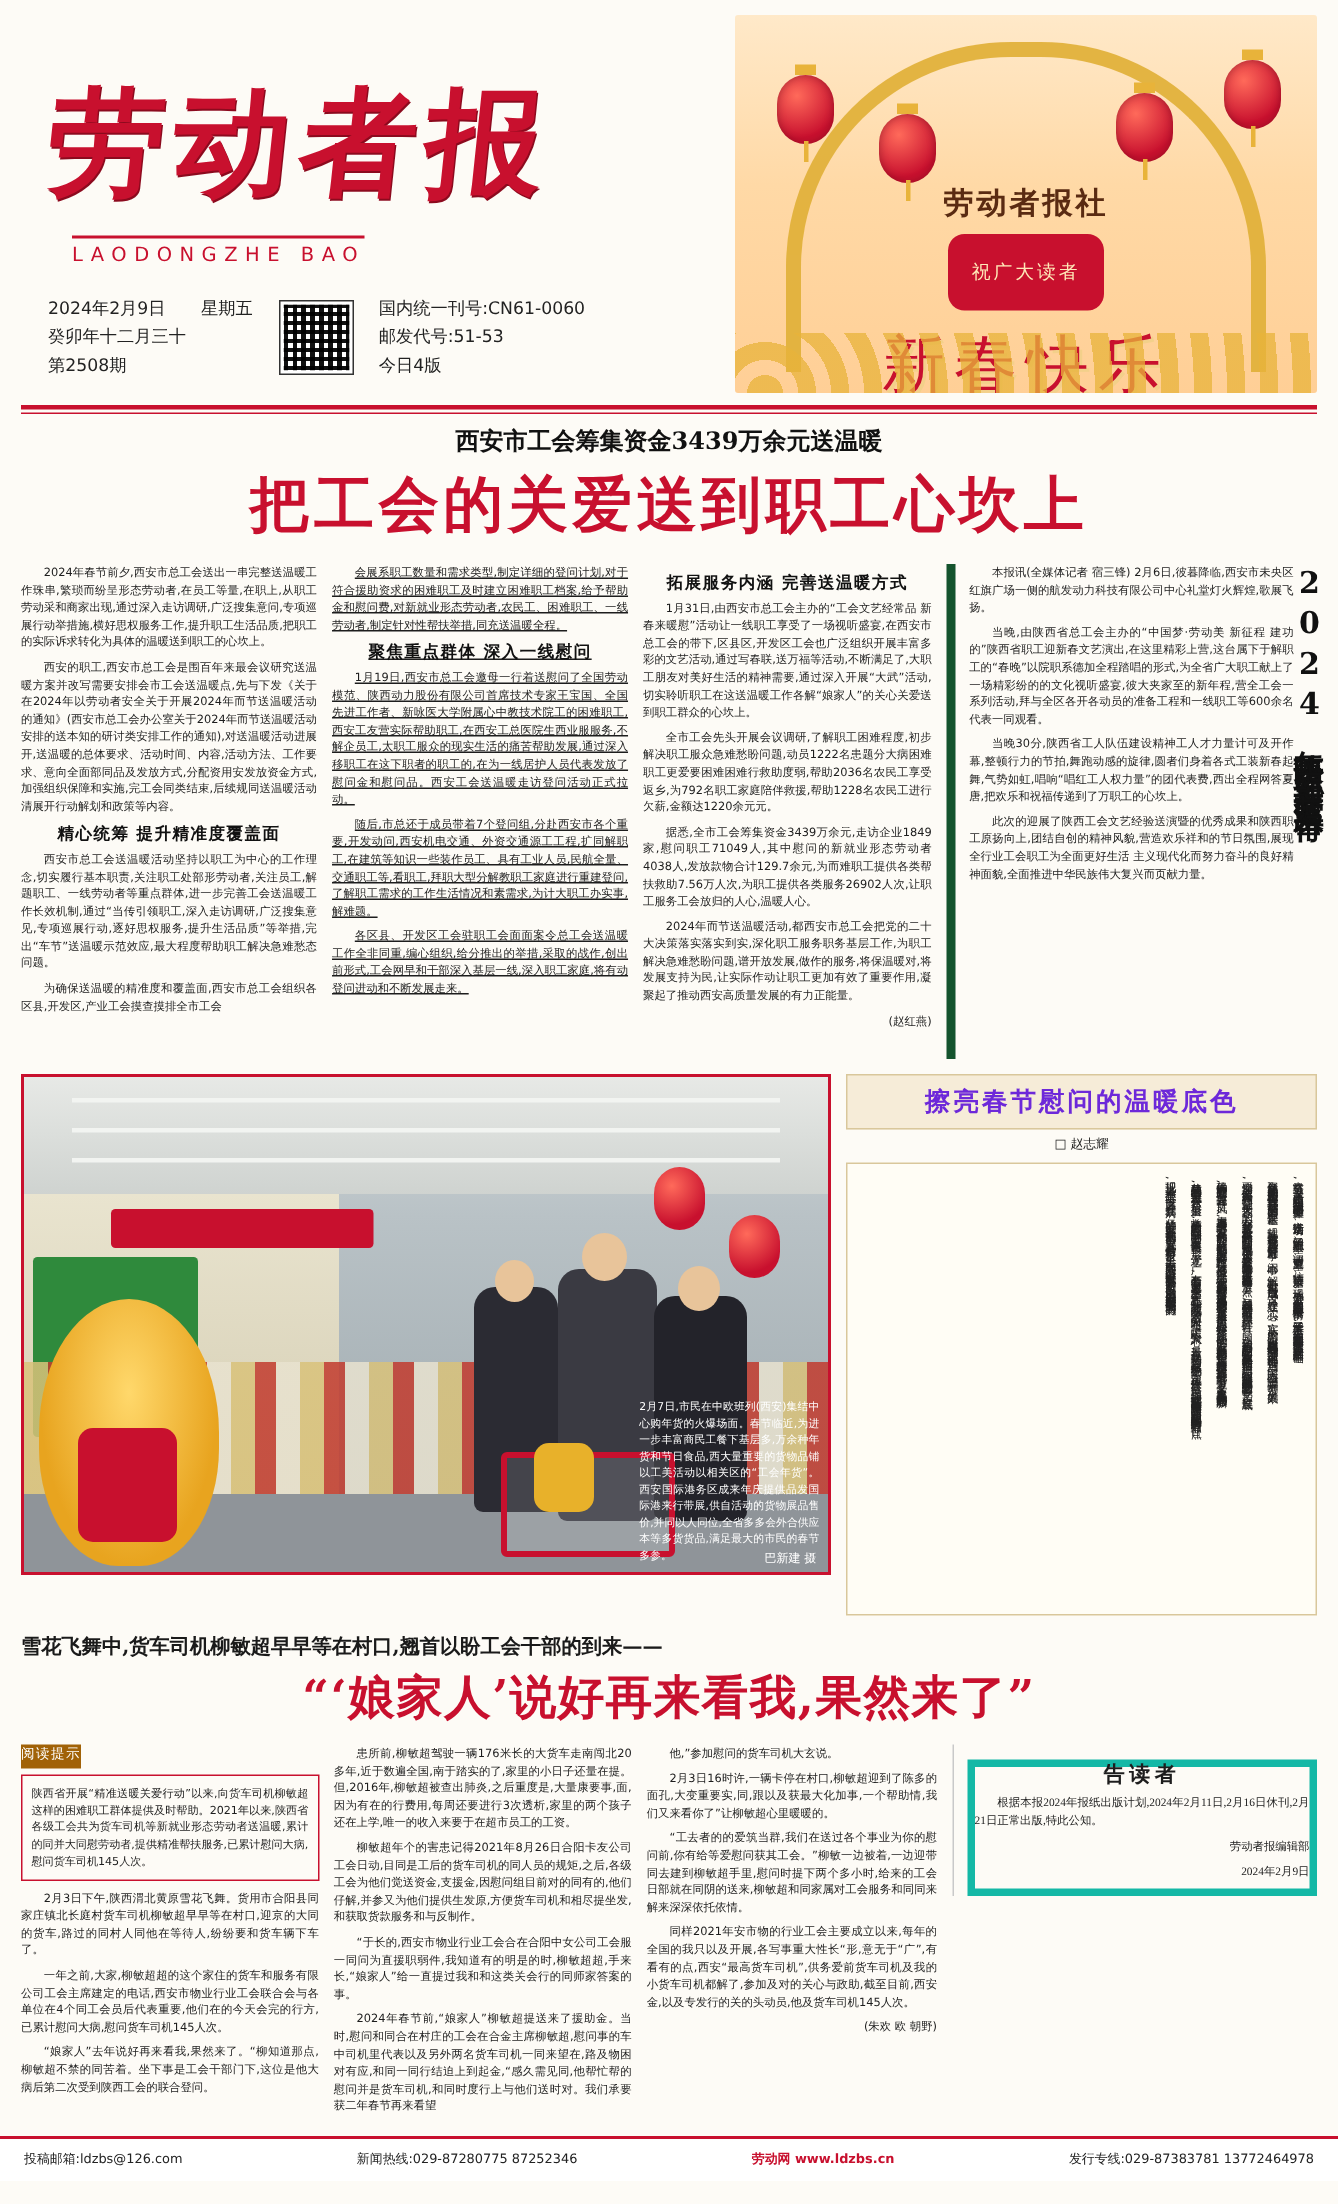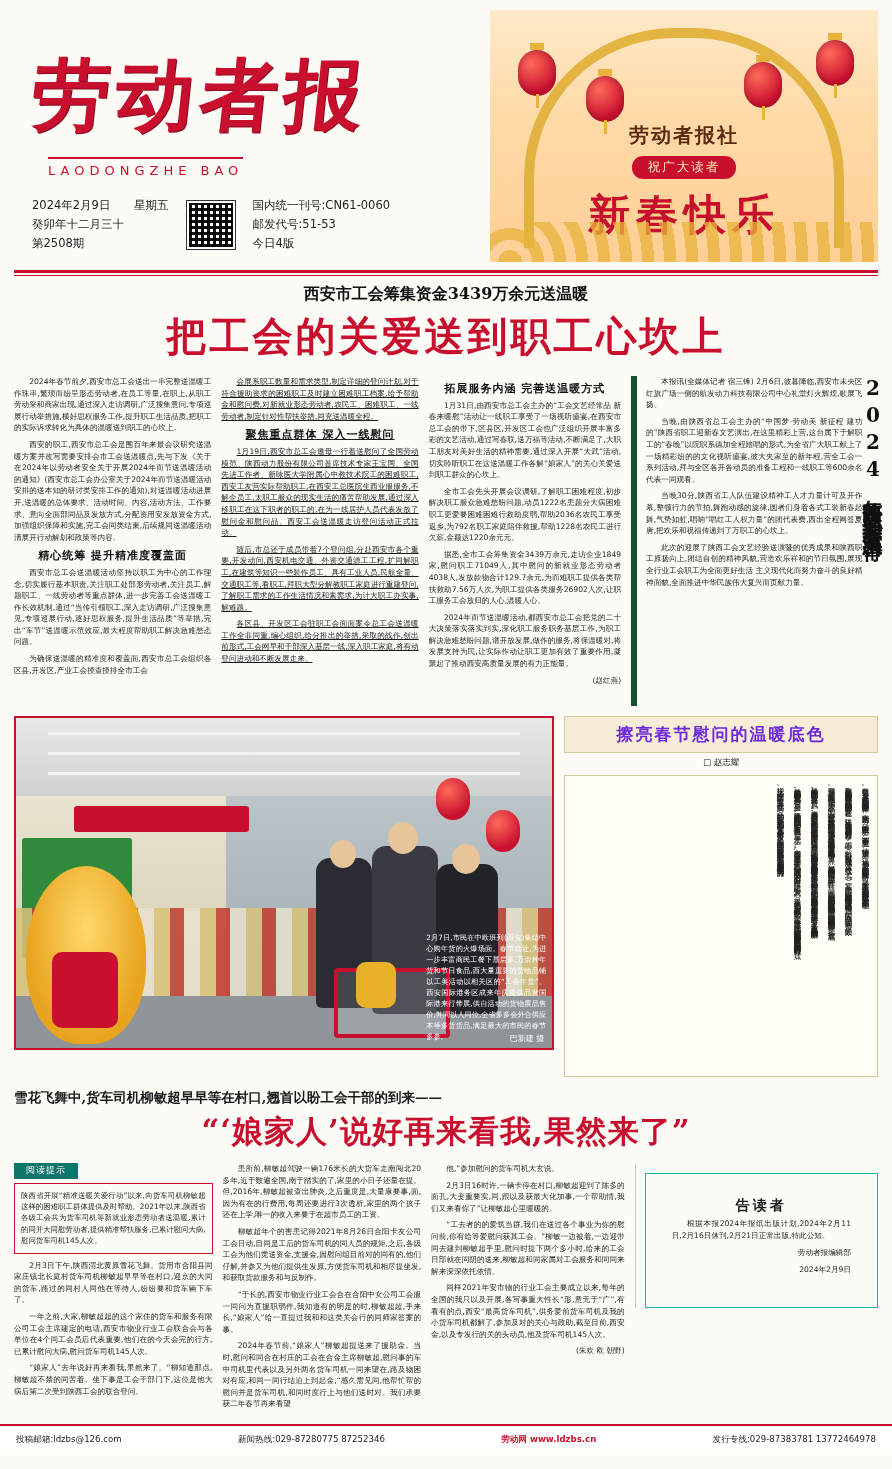--- a/index.html
+++ b/index.html
@@ -56,24 +56,24 @@
   .lantern:after{content:"";position:absolute;left:50%;bottom:-12px;margin-left:-1.5px;width:3px;height:14px;background:#e8b33a;}
   .arch{
     position:absolute;left:50%;top:18px;transform:translateX(-50%);
     width:300px;height:210px;border:10px solid #e2b23c;border-bottom:none;
     border-radius:150px 150px 0 0;opacity:.95;
   }
   .mr-text{position:absolute;left:0;right:0;top:112px;text-align:center;}
   .mr-org{font-family:"DejaVu Serif",serif;font-size:20px;font-weight:bold;color:#5a2b12;letter-spacing:2px;}
   .mr-wish{
     display:inline-block;margin-top:7px;background:#c8102e;color:#ffe9b8;
-    font-size:12.5px;padding:3px 16px;border-radius:11px;letter-spacing:2px;
+    font-size:12.5px;padding:17px 16px;border-radius:11px;letter-spacing:2px;
   }
   .mr-big{
-    margin-top:8px;font-family:"DejaVu Serif",serif;font-size:42px;font-weight:bold;
+    margin-top:8px;font-family:"DejaVu Serif",serif;font-size:42px;font-weight:normal;
     color:#c8102e;letter-spacing:6px;text-shadow:2px 2px 0 #f3d08a;
   }
   .waves{position:absolute;left:0;right:0;bottom:0;height:40px;
     background:repeating-radial-gradient(circle at 20px 40px,#e8b33a 0 12px,transparent 12px 22px);
     opacity:.75;}
 
   .rule-red{border-top:3px solid #c8102e;margin:2px 0 0;}
   .rule-thin{border-top:1px solid #c8102e;margin:2px 0 8px;}
 
   
@@ -162,29 +162,29 @@
   .vcol{writing-mode:vertical-rl;font-size:7.4px;line-height:12px;letter-spacing:.5px;color:#222;}
 
   
   .lower-kicker{font-family:"DejaVu Serif",serif;font-size:13.5px;font-weight:bold;margin:12px 0 4px;}
   .lower-head{
     font-family:"DejaVu Serif",serif;font-weight:bold;font-size:31px;color:#c8102e;
     text-align:center;letter-spacing:1px;margin:2px 0 10px;
   }
   .lower-grid{display:flex;gap:10px;align-items:flex-start;}
   .readtag{
-    display:inline-block;background:#0f766e;color:#fff;font-size:9px;
-    padding:2px 12px;margin-bottom:4px;letter-spacing:1px;
+    display:inline-block;background:#a16207;color:#fff;font-size:9px;
+    padding:2px 0;margin-bottom:4px;letter-spacing:1px;
   }
   .readbox{border:1px solid #c8102e;padding:6px;font-size:7.4px;line-height:11.4px;text-align:justify;margin-bottom:6px;}
   .notice{
-    border:1px solid #14b8a6;padding:26px;margin-top:10px;
+    border:5px solid #14b8a6;padding:0;margin-top:10px;
   }
   .notice-title{text-align:center;font-family:"DejaVu Serif",serif;font-weight:bold;font-size:14px;letter-spacing:3px;margin-bottom:6px;}
-  .notice p{font-size:7.6px;line-height:12px;margin:0 0 5px;text-indent:2em;text-align:justify;}
+  .notice p{font-size:7.6px;line-height:12px;margin:0 0 5px;text-indent:2em;text-align:justify;font-family:Liberation Serif, serif;}
   .notice .sign{text-align:right;text-indent:0;}
 
   
   .footer{
     position:absolute;left:0;right:0;bottom:15px;height:30px;
     border-top:2px solid #c8102e;background:#fff;
     display:flex;align-items:center;justify-content:space-between;
     padding:0 16px;font-size:8.6px;color:#222;box-sizing:border-box;
   }
   .footer .mid{color:#c8102e;font-weight:bold;}

